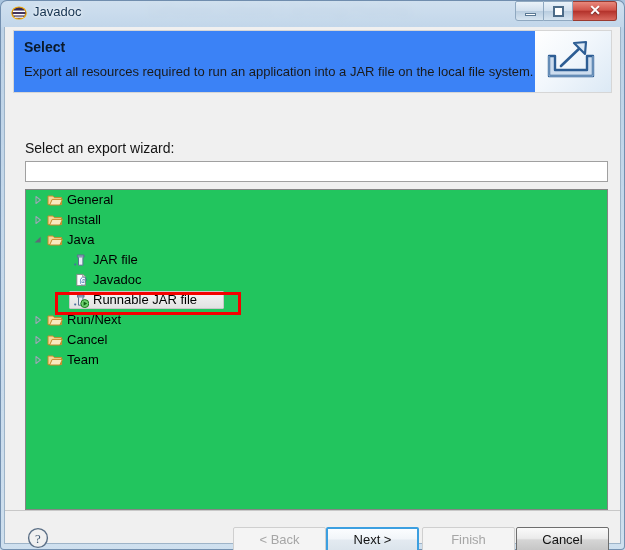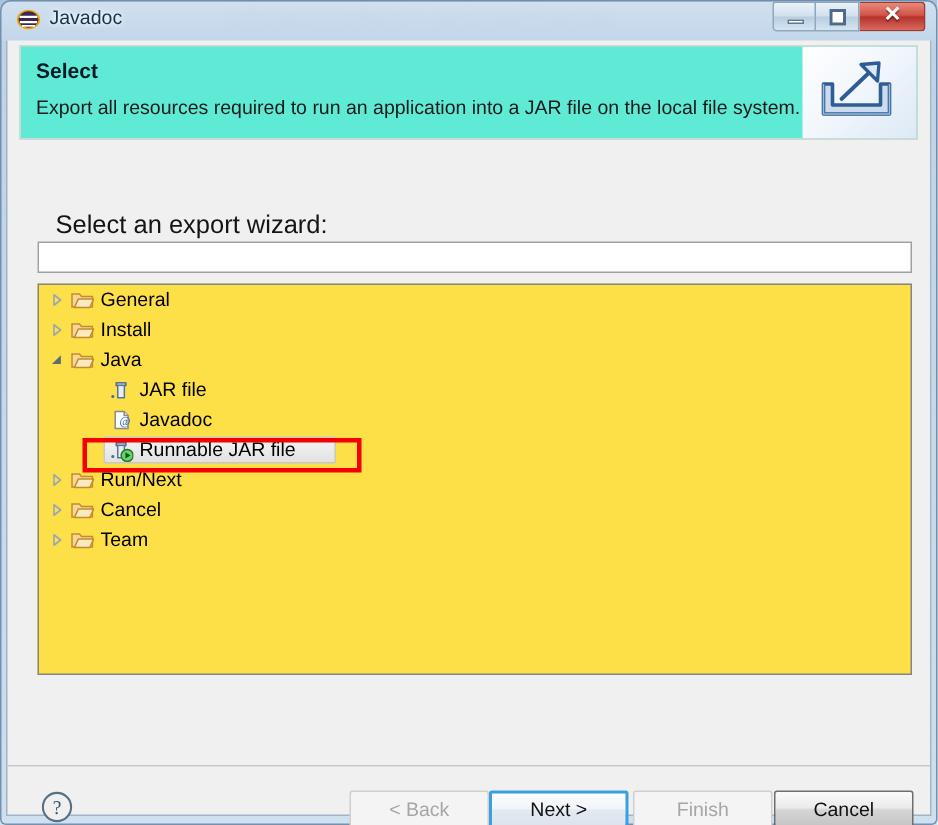--- a/index.html
+++ b/index.html
@@ -144,21 +144,21 @@
     border: 1px solid #9eb4c8;
     border-top: none;
   }
 
   
   #header {
     position: absolute;
     left: 8px; top: 3px;
     width: 599px; height: 63px;
     box-sizing: border-box;
-    background: #5eead4;
+    background: #3b82f6;
     border: 1px solid #d6d6d6;
     overflow: hidden;
   }
   #header-title {
     position: absolute;
     left: 10px; top: 8px;
     font-size: 14px;
     font-weight: bold;
     color: #0b1a2b;
   }
@@ -173,46 +173,46 @@
     position: absolute;
     right: 0px; top: 0px;
     width: 76px; height: 61px;
     background: linear-gradient(135deg, #ffffff 0%, #f2f7fc 45%, #dce9f5 100%);
   }
   #header-banner svg { position: absolute; left: 8px; top: 5px; }
 
   
   #filter-label {
     position: absolute;
-    left: 32px; top: 113px;
-    font-size: 17px;
+    left: 20px; top: 113px;
+    font-size: 14px;
     color: #141414;
   }
   #filter-input {
     position: absolute;
     left: 20px; top: 134px;
     width: 583px; height: 21px;
     box-sizing: border-box;
     border: 1px solid #a0a0a0;
     background: #ffffff;
     font-family: "Liberation Sans", sans-serif;
     font-size: 12px;
     color: #000000;
     padding: 0 4px;
     outline: none;
   }
 
   
   #tree-box {
     position: absolute;
     left: 20px; top: 162px;
-    width: 583px; height: 261px;
+    width: 583px; height: 321px;
     box-sizing: border-box;
     border: 1px solid #858585;
-    background: #fde047;
+    background: #22c55e;
     overflow: hidden;
   }
   .tree-row {
     position: relative;
     height: 20px;
     line-height: 20px;
     white-space: nowrap;
     font-size: 13px;
     color: #000000;
   }

